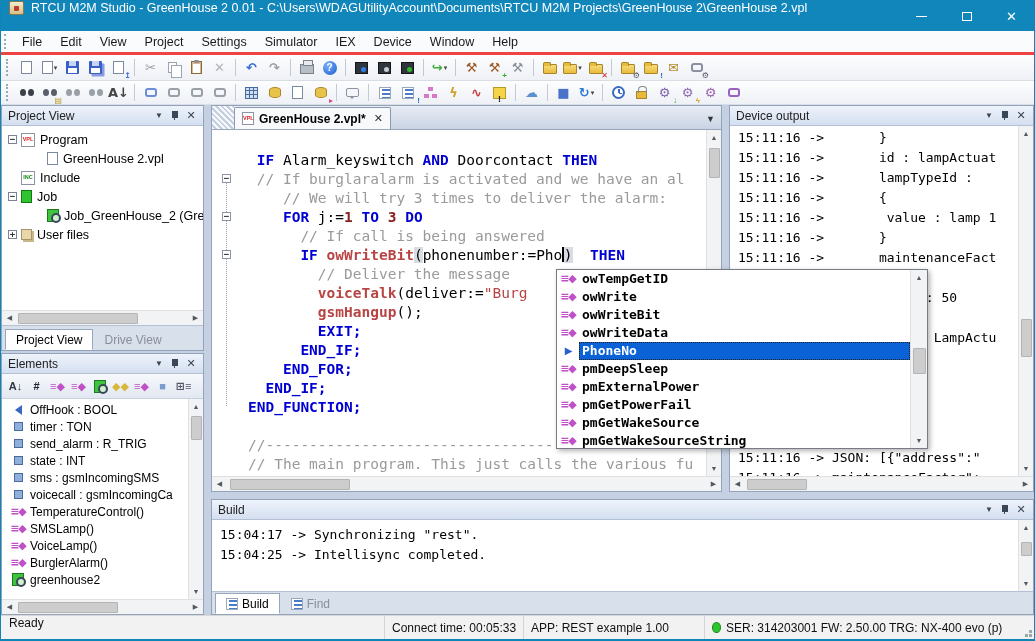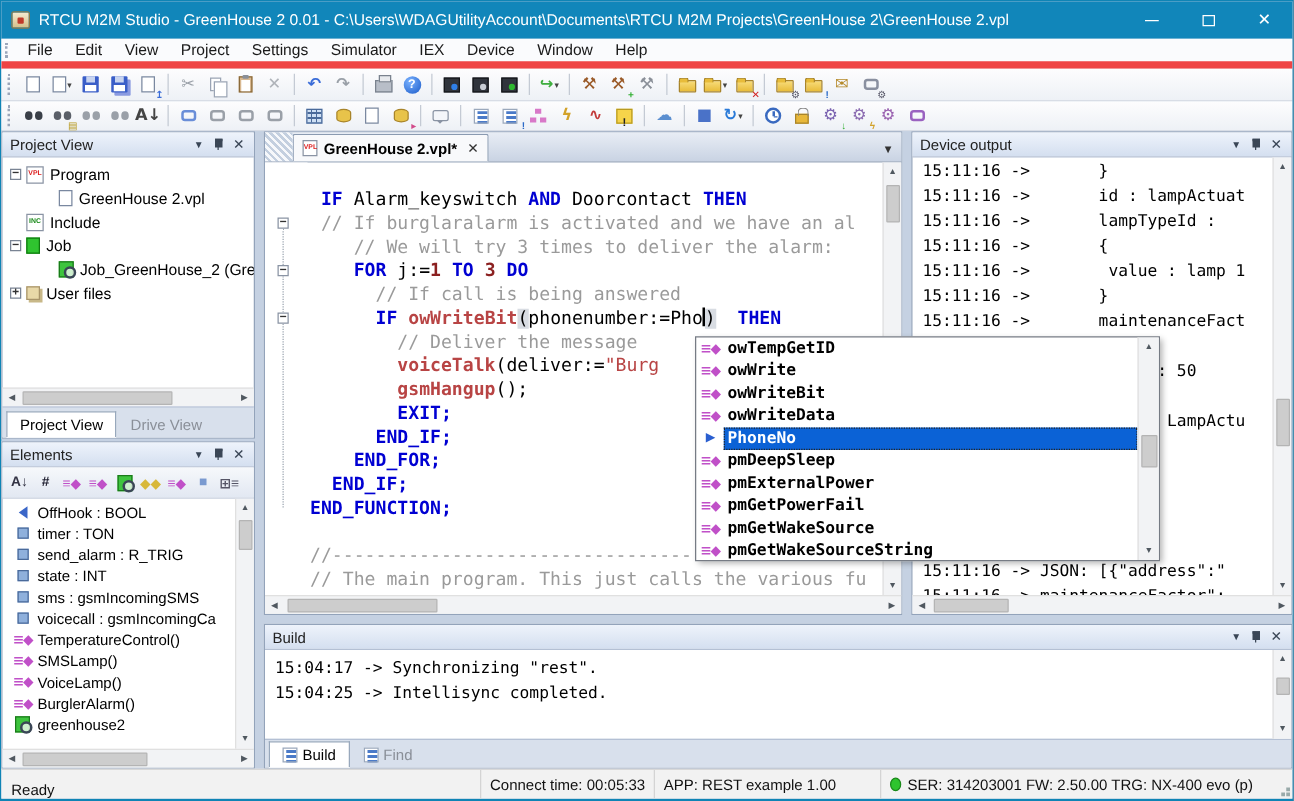--- a/index.html
+++ b/index.html
@@ -1,28 +1,28 @@
 <!DOCTYPE html>
 <html><head>
 <meta charset="utf-8">
 <style>
   *{box-sizing:border-box;margin:0;padding:0}
   html,body{background:#444;font-family:"Liberation Sans","DejaVu Sans",sans-serif}
   .window{position:relative;width:1035px;height:641px;background:#c5d1e2;border:1px solid #0f84b5;border-bottom:2px solid #0f84b5;display:flex;flex-direction:column;overflow:hidden}
   
-  .titlebar{height:30px;background:#1186ba;display:flex;align-items:center;color:#fff;flex:0 0 auto}
+  .titlebar{height:30px;background:#1186ba;display:flex;color:#fff;flex:0 0 auto}
   .appic{width:15px;height:14px;margin:0 7px 0 8px;background:linear-gradient(#f4ead0,#d4c08a);border:1px solid #8a7a4a;border-radius:2px;position:relative}
   .appic::after{content:"";position:absolute;left:4px;top:4px;width:5px;height:5px;background:#c03a2a;border-radius:1px}
   .wtitle{font-size:12.5px;white-space:nowrap;overflow:hidden;flex:1}
   .wctrls{display:flex;height:100%}
   .wbtn{width:45px;height:100%;display:flex;align-items:center;justify-content:center;font-size:13px;color:#fff}
   .minglyph{width:11px;height:1px;background:#fff;display:inline-block}
   .maxglyph{width:10px;height:9px;border:1px solid #fff;display:inline-block}
   
-  .menubar{height:24px;background:#fafbfd;border-bottom:6px solid #ef4444;display:flex;align-items:center;flex:0 0 auto}
+  .menubar{height:24px;background:#fafbfd;border-bottom:3px solid #ef4444;display:flex;align-items:center;flex:0 0 auto}
   .grip{width:5px;height:70%;border-left:2px dotted #9aa6ba;margin:0 4px 0 3px}
   .mi{padding:0 9px;font-size:12.5px;color:#1a1a1a;line-height:24px}
   
   .tbrow{background:linear-gradient(#fdfdfe,#eef1f6);border-bottom:1px solid #d8dde6;display:flex;align-items:center;flex:0 0 auto;padding-left:2px}
   .tb1{height:26px}.tb2{height:24px}
   .tbi{height:21px;min-width:21px;display:inline-flex;align-items:center;justify-content:center;margin:0 1px;border-radius:2px;position:relative}
   .tbsep{width:1px;height:17px;background:#c4cad4;margin:0 4px}
   .dd{font-size:7px;color:#444;margin-left:1px}
   .badge{position:absolute;right:-2px;bottom:-2px;font-size:8px;font-weight:bold;line-height:8px}
   .icg{font-family:"DejaVu Sans",sans-serif;font-size:13px;line-height:18px;font-weight:bold}
@@ -149,21 +149,21 @@
   .buildlines{flex:1;overflow:hidden;padding:4px 0 0 8px;font:13px/21px "DejaVu Sans Mono",monospace}
   
   .popup{position:absolute;left:555px;top:268px;width:372px;height:180px;background:#fff;border:1px solid #767b84;box-shadow:2px 2px 5px rgba(0,0,0,.3);display:flex;z-index:50}
   .aclist{flex:1;overflow:hidden;list-style:none;font:600 13px/18px "DejaVu Sans Mono",monospace}
   .acitem{height:18px;display:flex;align-items:center;white-space:nowrap}
   .acic{width:22px;text-align:center;flex:0 0 auto;color:#c050c8;font:bold 11px/18px "DejaVu Sans",sans-serif;letter-spacing:-1px}
   .acic.sel{color:#2a5fd0;font-size:10px}
   .aclabel{padding:0 3px}
   .acitem.sel .aclabel{background:#0b62d6;color:#fff;outline:1px dotted #222;outline-offset:-1px;flex:1}
   
-  .statusbar{height:24px;background:#f2f2f2;border-top:1px solid #d8d8d8;display:flex;align-items:flex-end;font-size:12px;color:#111;position:relative;flex:0 0 auto}
+  .statusbar{height:24px;background:#f2f2f2;border-top:1px solid #d8d8d8;display:flex;align-items:flex-start;font-size:12px;color:#111;position:relative;flex:0 0 auto}
   .sseg{position:absolute;top:0;height:100%;display:flex;align-items:center;gap:5px;border-left:1px solid #d4d4d4;padding-left:7px}
   .sready{padding-left:8px}
   .gdot{width:9px;height:11px;border-radius:50%;background:#2ec42e;border:1px solid #1a8a1a}
   .gripdots{position:absolute;right:2px;bottom:2px;width:3px;height:3px;background:#9aa;box-shadow:-4px 0 0 #9aa,0 -4px 0 #9aa}
 </style>
 </head>
 <body>
 
 <div class="window">
 

